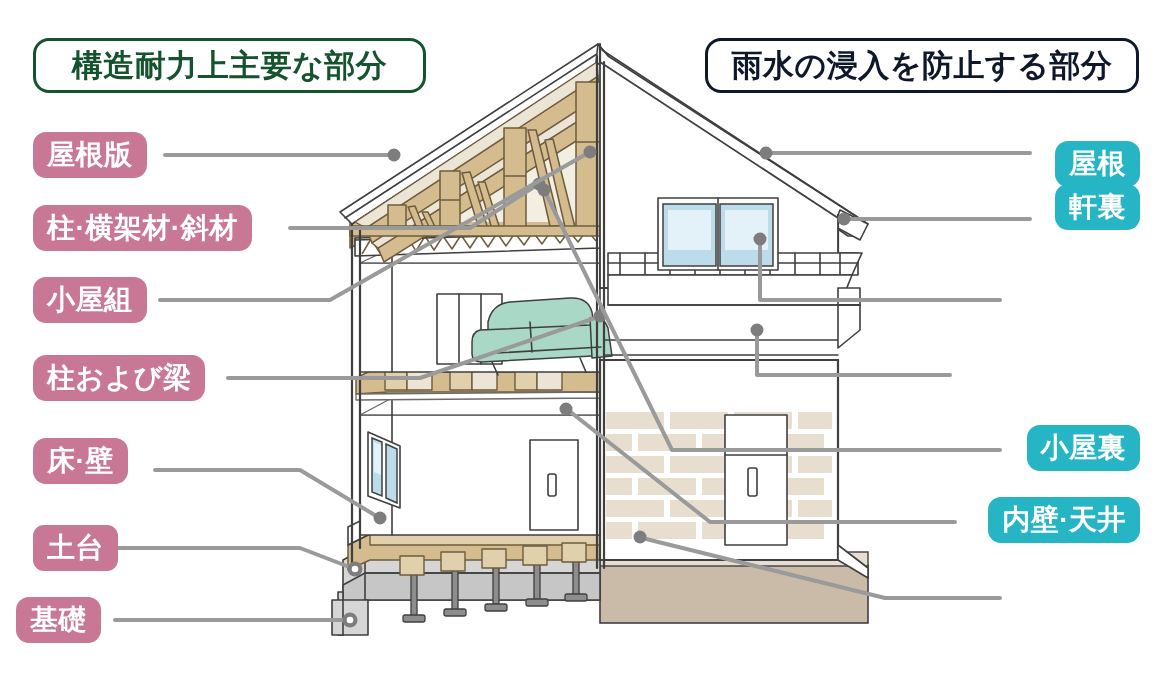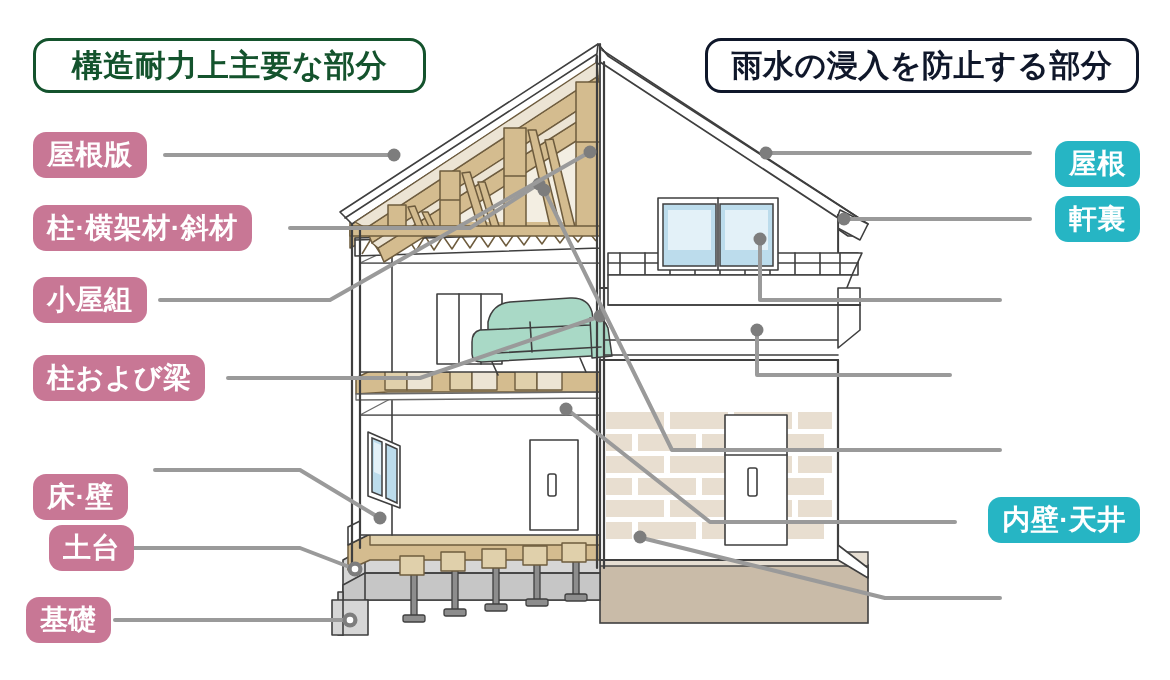--- a/index.html
+++ b/index.html
@@ -372,41 +372,44 @@
   </div>
 
   <div class="pill pink" style="left:33px;top:277px;">
     <span>小屋組</span>
   </div>
 
   <div class="pill pink" style="left:33px;top:355px;">
     <span>柱および梁</span>
   </div>
 
-  <div class="pill pink" style="left:33px;top:474px;">
+  <div class="pill pink" style="left:33px;top:438px;">
     <span>床·壁</span>
   </div>
 
-  <div class="pill pink" style="left:49px;top:525px;">
+  <div class="pill pink" style="left:33px;top:525px;border-radius:11px;">
     <span>土台</span>
   </div>
 
-  <div class="pill pink" style="left:26px;top:597px;">
+  <div class="pill pink" style="left:16px;top:597px;">
     <span>基礎</span>
   </div>
 
   <div class="pill teal" style="right:30px;top:129px;margin-top:12px;">
     <span>屋根</span>
   </div>
 
-  <div class="pill teal" style="right:30px;top:196px;">
+  <div class="pill teal" style="right:30px;top:184px;">
     <span>軒裏</span>
   </div>
 
 
 
+  <div class="pill teal" style="right:30px;top:425px;">
+    <span>小屋裏</span>
+  </div>
 
   <div class="pill teal" style="right:30px;top:497px;">
     <span>内壁·天井</span>
   </div>
 
 
 </div>
 
 </body></html>

